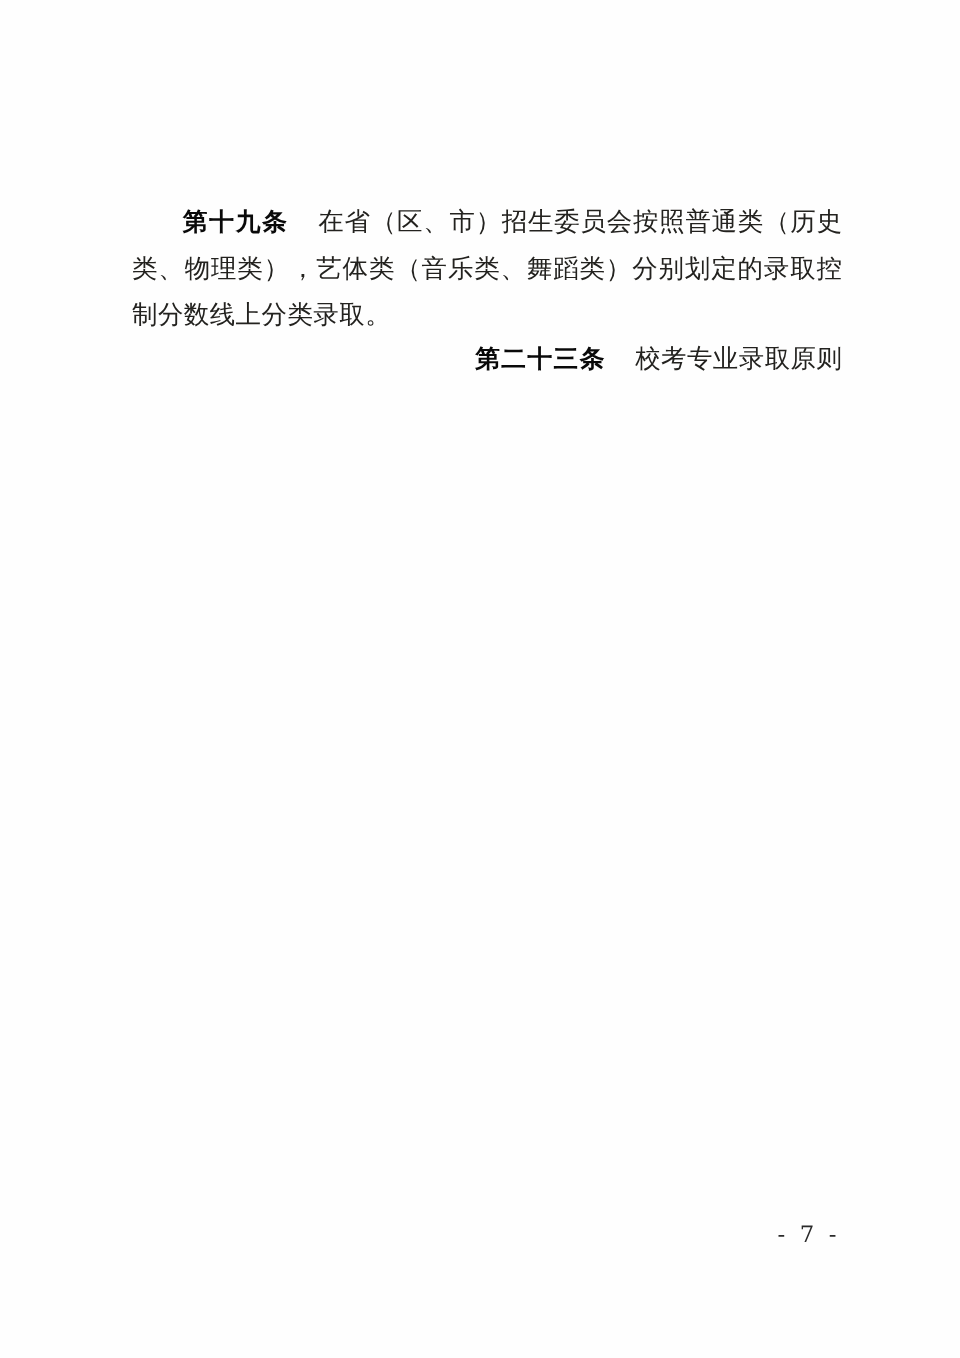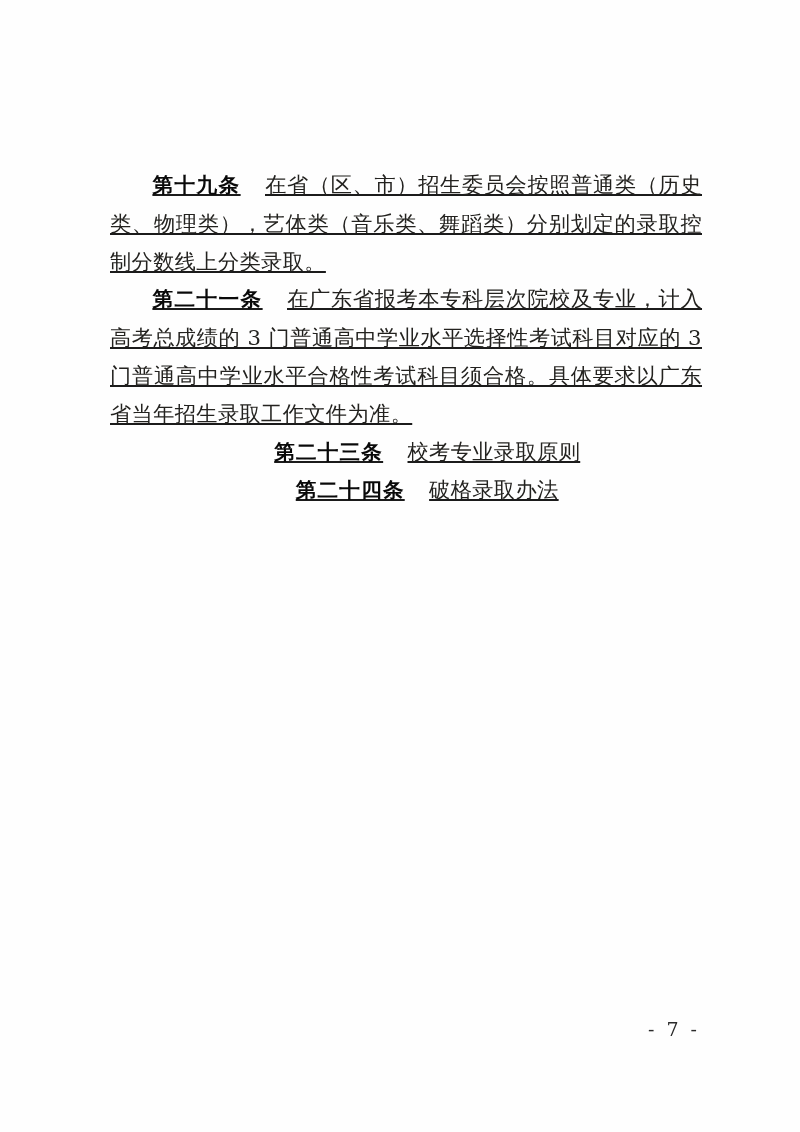--- a/index.html
+++ b/index.html
@@ -21,21 +21,20 @@
     position: absolute;
     inset: 0;
     background: #fefefe;
   }
 
   #text-column {
     position: absolute;
     left: 110px;
     top: 166px;
     width: 592px;
-    text-decoration: underline;
   }
 
   .para {
     margin: 0;
     font-size: 21.2px;
     line-height: 37.8px;
     text-align: justify;
     text-justify: inter-character;
     text-indent: 2em;
     letter-spacing: 0.4px;
@@ -52,21 +51,21 @@
     font-family: "DejaVu Sans", "Liberation Sans", sans-serif;
     font-size: 20.6px;
   }
   .label-gap {
     display: inline-block;
     width: 1.15em;
   }
 
   
   .para.title-line {
-    text-align: center;
+    text-align: right;
   }
 
   .title-text {
     color: #23221f;
   }
 
   #page-footer {
     position: absolute;
     left: 0;
     right: 0;
@@ -84,26 +83,24 @@
 </head>
 <body>
 
 <div id="page">
 
   <div id="text-column">
 
     <p class="para"><span class="article-label">第十九条</span><span class="label-gap"></span><span class="body-text">在省（区、市）招生委员会按照普通类（历史类、物理类），艺体类（音乐类、舞蹈类）分别划定的录取控制分数线上分类录取。</span></p>
 
 
-    <p class="para"><span class="article-label">第二十一条</span><span class="label-gap"></span><span class="body-text">在广东省报考本专科层次院校及专业，计入高考总成绩的 3 门普通高中学业水平选择性考试科目对应的 3 门普通高中学业水平合格性考试科目须合格。具体要求以广东省当年招生录取工作文件为准。</span></p>
 
 
     <p class="para title-line"><span class="article-label">第二十三条</span><span class="label-gap"></span><span class="title-text">校考专业录取原则</span></p>
 
-    <p class="para title-line"><span class="article-label">第二十四条</span><span class="label-gap"></span><span class="title-text">破格录取办法</span></p>
 
   </div>
 
   <div id="page-footer">
     <span class="folio">- 7 -</span>
   </div>
 
 </div>
 
 </body></html>

